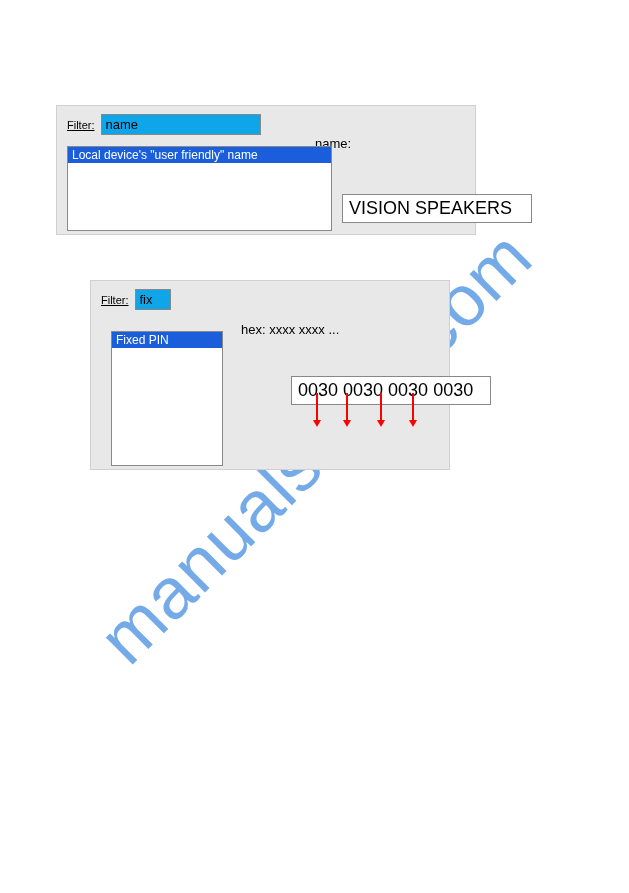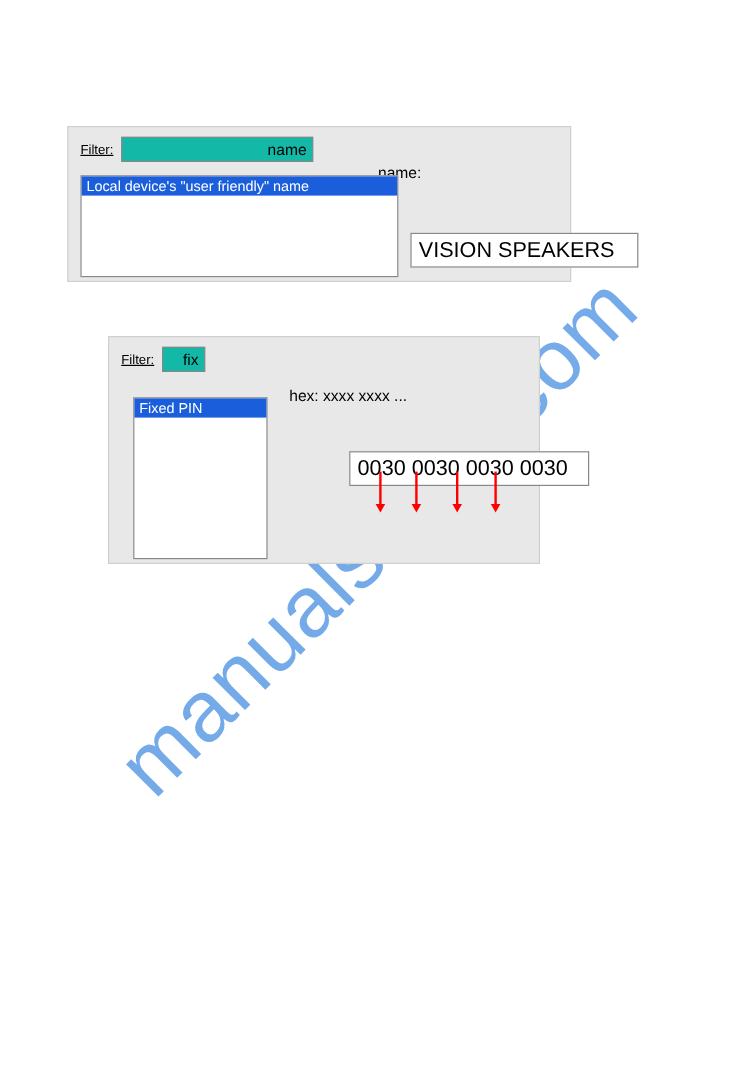--- a/index.html
+++ b/index.html
@@ -36,22 +36,21 @@
     .filter-label {
       margin-right: 6px;
       font-size: 11px;
       text-decoration: underline;
     }
     .filter-input {
       font-family: Arial, sans-serif;
       font-size: 13px;
       padding: 2px 4px;
       border: 1px solid #888;
-      background: #14b8a6;
-      text-align: right;
+      background: #0ea5e9;
     }
     .panel1 .filter-input { width: 160px; }
     .panel2 .filter-input { width: 36px; }
     .right-label {
       position: absolute;
       font-size: 13px;
     }
     .panel1 .right-label { left: 258px; top: 30px; }
     .panel2 .right-label { left: 150px; top: 41px; }
     .listbox {

